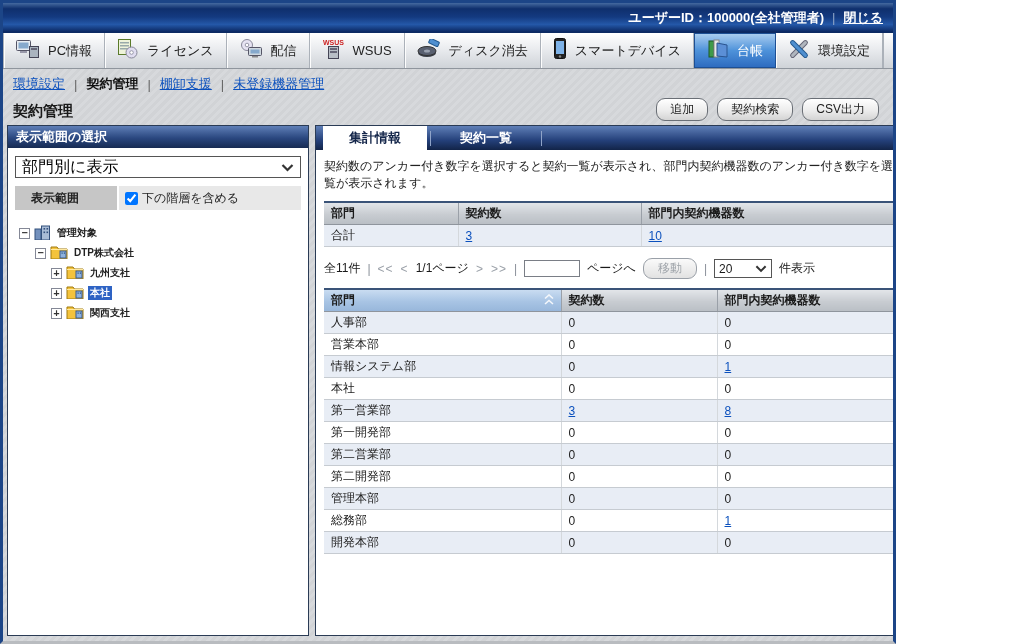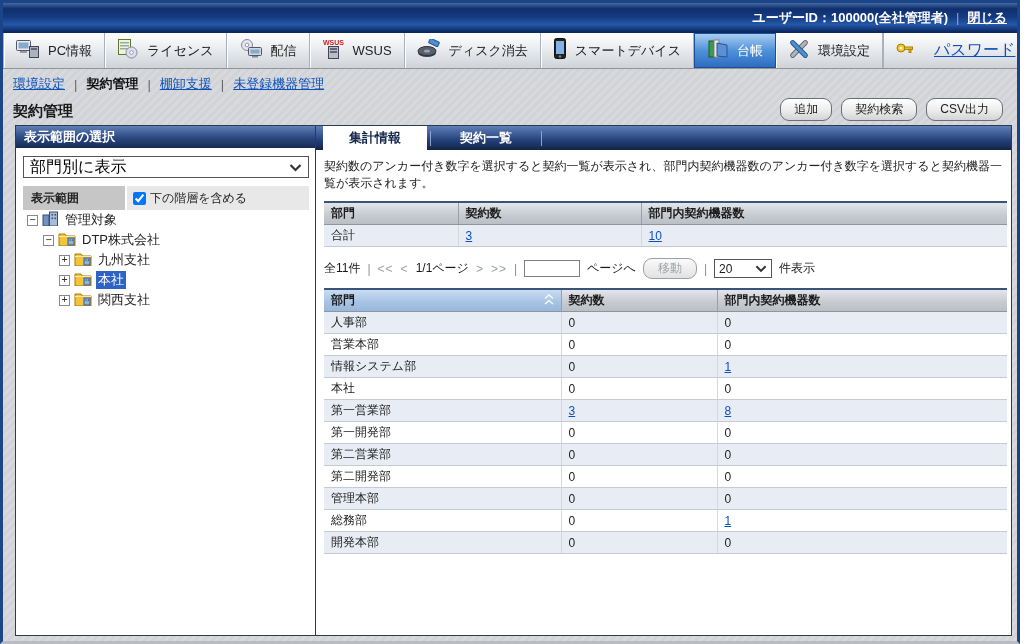--- a/index.html
+++ b/index.html
@@ -1,17 +1,17 @@
 <!DOCTYPE html>
 <html><head>
 <meta charset="utf-8">
 <style>
   * { box-sizing: border-box; }
   body { margin:0; font-family:"Liberation Sans","DejaVu Sans",sans-serif; }
-  #app { position:relative; width:1020px; height:644px; overflow:hidden;
+  #app { position:relative; width:896px; height:644px; overflow:hidden;
          background:repeating-linear-gradient(135deg,#d7d9dc 0 3px,#d1d3d6 3px 6px);
          border:3px solid #1c4587; border-bottom:3px solid #b9bcc0; }
 
   
   .titlebar { height:29px; background:linear-gradient(180deg,#44699f 0%,#0f2f6d 20%,#143a80 48%,#2458a8 74%,#0a2760 100%);
               display:flex; align-items:center; justify-content:flex-end; padding-right:10px; gap:8px;
               color:#fff; font-size:13px; font-weight:bold; }
   .tb-sep { color:#8fa6c8; font-weight:normal; }
   .close-link { color:#fff; text-decoration:underline; cursor:pointer; }
 
@@ -35,35 +35,35 @@
   .navsep::before { content:"|"; color:#666; }
   .pagehead { display:flex; align-items:flex-end; justify-content:space-between; padding:2px 14px 0 10px; }
   .page-title { font-size:15px; font-weight:bold; color:#1a1a1a; }
   .pbtns { display:flex; gap:9px; }
   .pbtn { font-size:12px; padding:2px 13px; border:1px solid #6a6f76; border-radius:9px; color:#222;
           background:linear-gradient(180deg,#ffffff,#ececec 55%,#d4d4d4); cursor:pointer;
           box-shadow:0 1px 0 #fff inset; }
 
   
   .panel { position:absolute; top:122px; background:#fff; border:1px solid #2a3b55; }
-  .sidebar { left:12px; width:302px; height:511px; }
+  .sidebar { left:4px; width:302px; height:511px; }
   .rightpanel { left:312px; width:697px; height:511px; }
   .panel-header { height:22px; line-height:22px; padding:0 8px; color:#fff; font-weight:bold; font-size:13px;
                   background:linear-gradient(180deg,#5f7fb7 0%,#2a477f 55%,#172b53 100%); }
 
   .sidebar-body { padding:8px 7px; }
   .fakeselect { height:22px; border:1px solid #555; display:flex; align-items:center; justify-content:space-between;
                 padding:0 6px; font-size:16px; background:#fff; cursor:pointer; }
   .scope-row { display:flex; margin-top:8px; height:24px; font-size:12px; }
-  .scope-label { width:104px; background:#c6c6c6; display:flex; align-items:center; padding-left:8px;
+  .scope-label { width:104px; background:#c6c6c6; display:flex; align-items:center; padding-left:16px;
                  font-weight:bold; border-right:2px solid #fff; color:#222; }
   .scope-check { flex:1; background:#e8e8e8; display:flex; align-items:center; gap:4px; padding-left:6px; color:#222; }
   .scope-check input { margin:0; }
 
-  .tree { font-size:13px; color:#222; }
+  .tree { margin-top:13px; font-size:10px; color:#222;font-weight:bold; }
   .tree-row { display:flex; align-items:center; gap:4px; height:20px; }
   .lv0 { padding-left:4px; } .lv1 { padding-left:20px; } .lv2 { padding-left:36px; }
   .twisty { width:11px; height:11px; min-width:11px; border:1px solid #848896; background:#fff;
             display:inline-flex; align-items:center; justify-content:center; font-size:10px; line-height:1;
             cursor:pointer; color:#333; font-family:"DejaVu Sans Mono",monospace; }
   .twisty.open::before { content:"\2212"; margin-top:-1px; }
   .twisty.closed::before { content:"+"; margin-top:-1px; }
   .tree-label { padding:0 2px; cursor:pointer; }
   .tree-label.selected { background:#2e63c4; color:#fff; }
 

